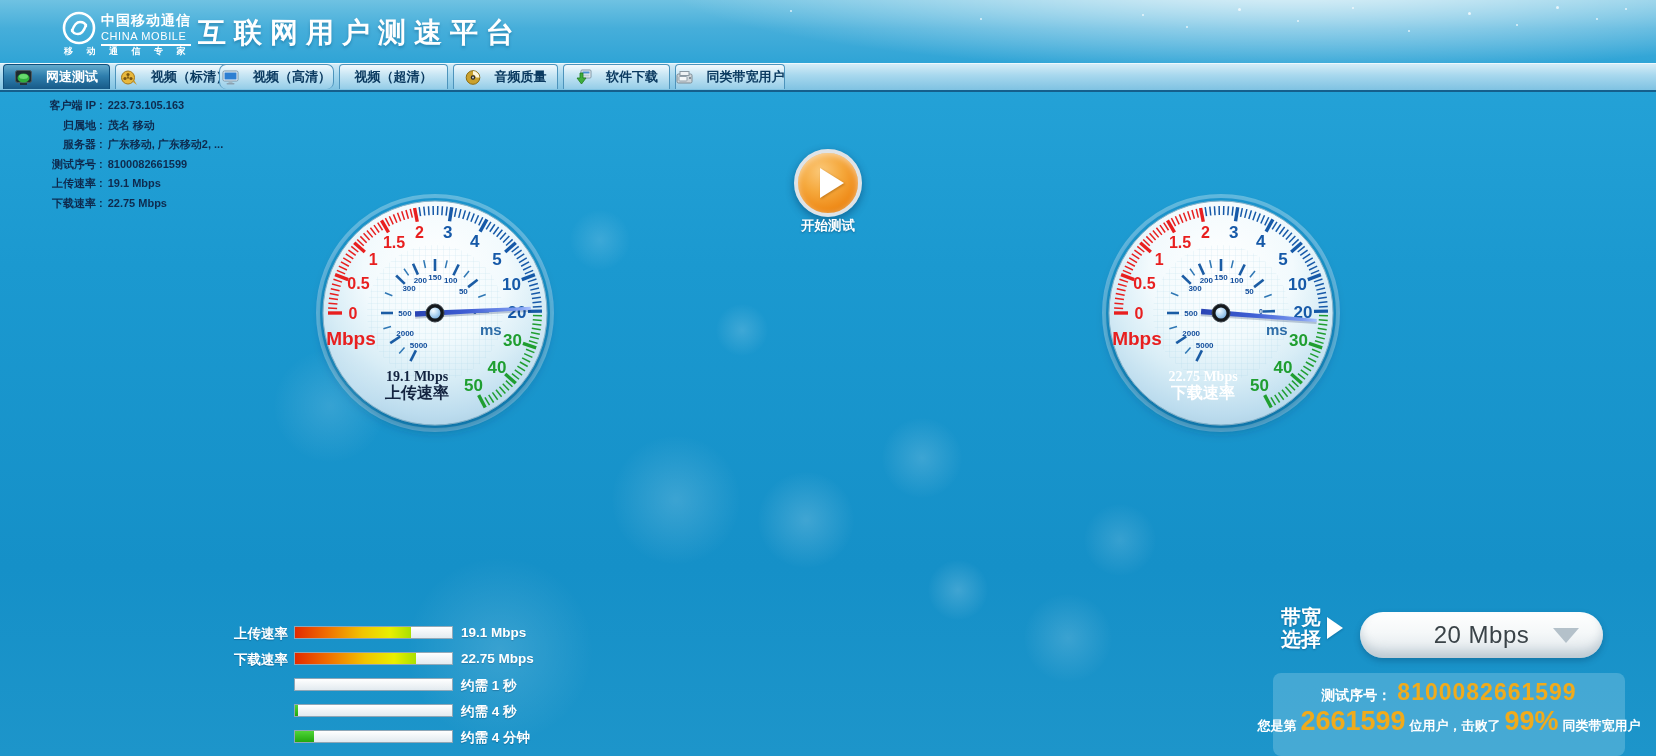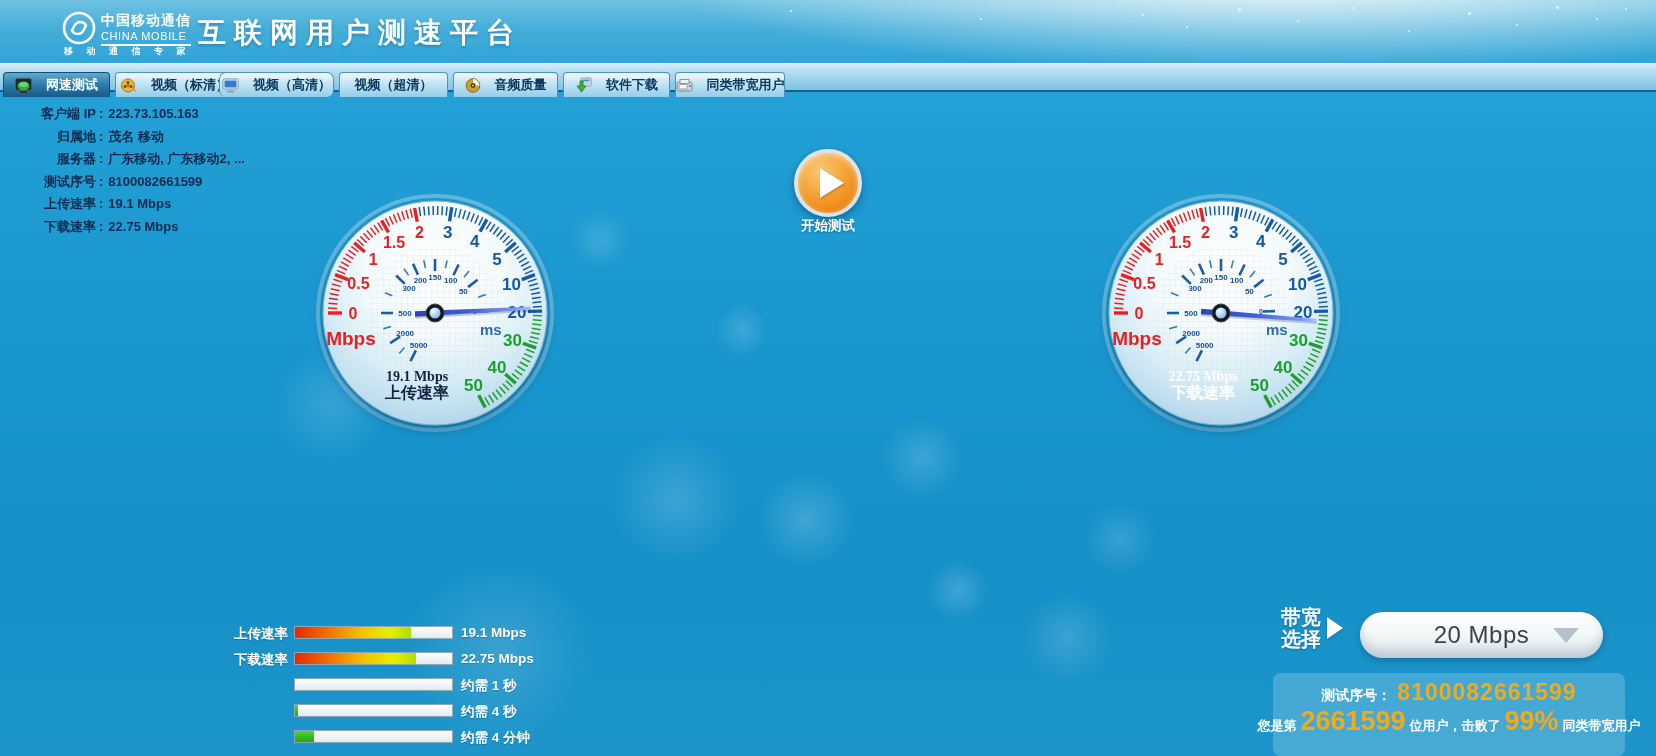--- a/index.html
+++ b/index.html
@@ -15,28 +15,28 @@
   .logo-text{position:absolute;left:101px;top:12px;color:#fff;}
   .logo-cn{font-size:14px;font-weight:bold;letter-spacing:1px;}
   .logo-en{font-size:11px;letter-spacing:.6px;border-bottom:2px solid #fff;padding-bottom:2px;}
   .logo-slogan{position:absolute;left:64px;top:45px;color:#fff;font-size:9px;font-weight:bold;letter-spacing:13.5px;white-space:nowrap;}
   .page-title{position:absolute;left:198px;top:14px;color:#fff;font-size:28px;font-weight:bold;letter-spacing:8px;white-space:nowrap;text-shadow:0 2px 3px rgba(0,70,110,.35);}
   .sparkle{position:absolute;border-radius:50%;background:#fff;}
   
   .tabbar{position:absolute;left:0;top:63px;width:1656px;height:27px;
     background:linear-gradient(180deg,#d9eef8 0%,#a8d8ee 45%,#7fc2e2 100%);
     border-bottom:2px solid #155f8c;box-shadow:inset 0 1px 0 #eef8fd;}
-  .tab{position:absolute;top:9px;height:25px;box-sizing:border-box;border-radius:4px 4px 0 0;
+  .tab{position:absolute;top:1px;height:25px;box-sizing:border-box;border-radius:4px 4px 0 0;
     border:1px solid #4d94bc;border-bottom:none;display:flex;align-items:center;justify-content:center;gap:14px;
     background:linear-gradient(180deg,#f2f9fd 0%,#c8e6f4 40%,#95cde8 100%);
     color:#0b3a60;font-weight:bold;font-size:13px;cursor:pointer;white-space:nowrap;}
   .tab.active{background:linear-gradient(180deg,#63aacc 0%,#2f7fae 45%,#175a88 100%);color:#fff;border-color:#0f4f7c;}
   .tab .ticon{display:flex;align-items:center;}
   
-  .info{position:absolute;left:10px;top:105px;color:#0e2a4e;font-size:13px;font-weight:bold;}
+  .info{position:absolute;left:10px;top:98px;color:#0e2a4e;font-size:11px;font-weight:bold;}
   .info-row{display:flex;align-items:baseline;margin-bottom:4.6px;white-space:nowrap;}
   .info-label{width:86px;text-align:right;}
   .info-colon{padding:0 5px 0 3px;}
   
   .bokeh{position:absolute;border-radius:50%;pointer-events:none;}
   
   .start-btn{position:absolute;left:794px;top:149px;width:60px;height:60px;border-radius:50%;cursor:pointer;
     background:radial-gradient(circle at 38% 30%,#fbc878 0%,#f5a83c 38%,#ef8c1a 68%,#d97408 100%);
     border:4px solid #dfe3e6;box-shadow:0 3px 9px rgba(0,40,80,.45),inset 0 2px 6px rgba(255,255,255,.55);}
   .start-tri{position:absolute;left:22px;top:15px;width:0;height:0;

